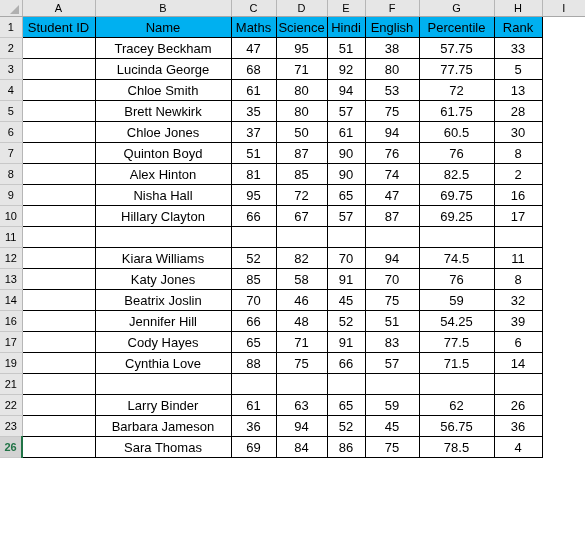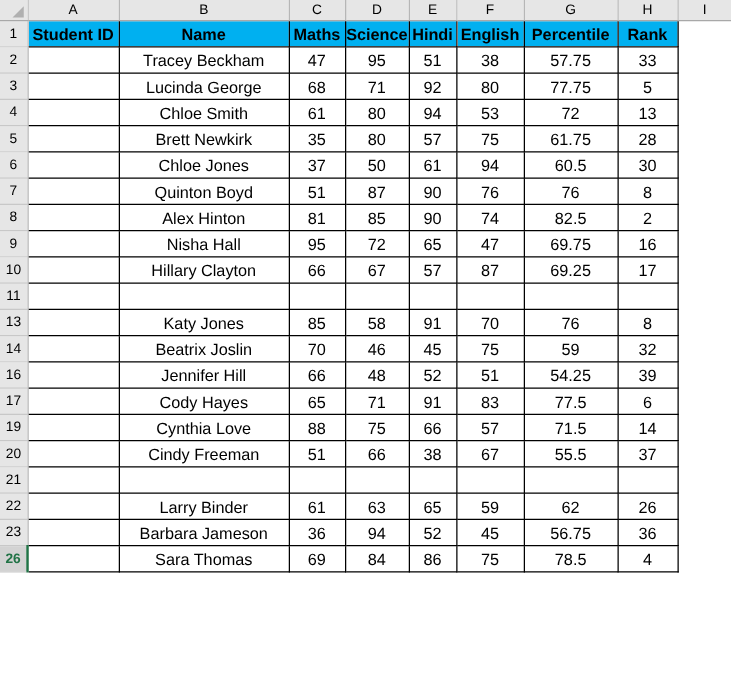--- a/index.html
+++ b/index.html
@@ -95,21 +95,21 @@
     height: 20px;
     font-size: 13px;
     color: #000000;
     vertical-align: middle;
     text-align: center;
     border: 1px solid #000000;
     line-height: 19px;
   }
   .cell.hdr {
     background: #00b0f0;
-    font-weight: bold;
+    font-weight: normal;
     font-size: 13px;
   }
   .cell.blank-col {
     border: none;
     background: #ffffff;
   }
   
   .cell.empty {
     background: #ffffff;
   }
@@ -277,20 +277,32 @@
           <td class="cell empty"></td>
           <td class="cell empty"></td>
           <td class="cell empty"></td>
           <td class="cell empty"></td>
           <td class="cell empty"></td>
           <td class="cell empty"></td>
           <td class="cell empty"></td>
           <td class="cell blank-col"></td>
         </tr>
         <tr>
+          <td class="rowhead">12</td>
+          <td class="cell empty"></td>
+          <td class="cell">Kiara Williams</td>
+          <td class="cell">52</td>
+          <td class="cell">82</td>
+          <td class="cell">70</td>
+          <td class="cell">94</td>
+          <td class="cell">74.5</td>
+          <td class="cell">11</td>
+          <td class="cell blank-col"></td>
+        </tr>
+        <tr>
           <td class="rowhead">13</td>
           <td class="cell empty"></td>
           <td class="cell">Katy Jones</td>
           <td class="cell">85</td>
           <td class="cell">58</td>
           <td class="cell">91</td>
           <td class="cell">70</td>
           <td class="cell">76</td>
           <td class="cell">8</td>
           <td class="cell blank-col"></td>
@@ -337,32 +349,20 @@
           <td class="cell">Cynthia Love</td>
           <td class="cell">88</td>
           <td class="cell">75</td>
           <td class="cell">66</td>
           <td class="cell">57</td>
           <td class="cell">71.5</td>
           <td class="cell">14</td>
           <td class="cell blank-col"></td>
         </tr>
         <tr>
-          <td class="rowhead">20</td>
-          <td class="cell empty"></td>
-          <td class="cell">Cindy Freeman</td>
-          <td class="cell">51</td>
-          <td class="cell">66</td>
-          <td class="cell">38</td>
-          <td class="cell">67</td>
-          <td class="cell">55.5</td>
-          <td class="cell">37</td>
-          <td class="cell blank-col"></td>
-        </tr>
-        <tr>
           <td class="rowhead">21</td>
           <td class="cell empty"></td>
           <td class="cell empty"></td>
           <td class="cell empty"></td>
           <td class="cell empty"></td>
           <td class="cell empty"></td>
           <td class="cell empty"></td>
           <td class="cell empty"></td>
           <td class="cell empty"></td>
           <td class="cell blank-col"></td>

